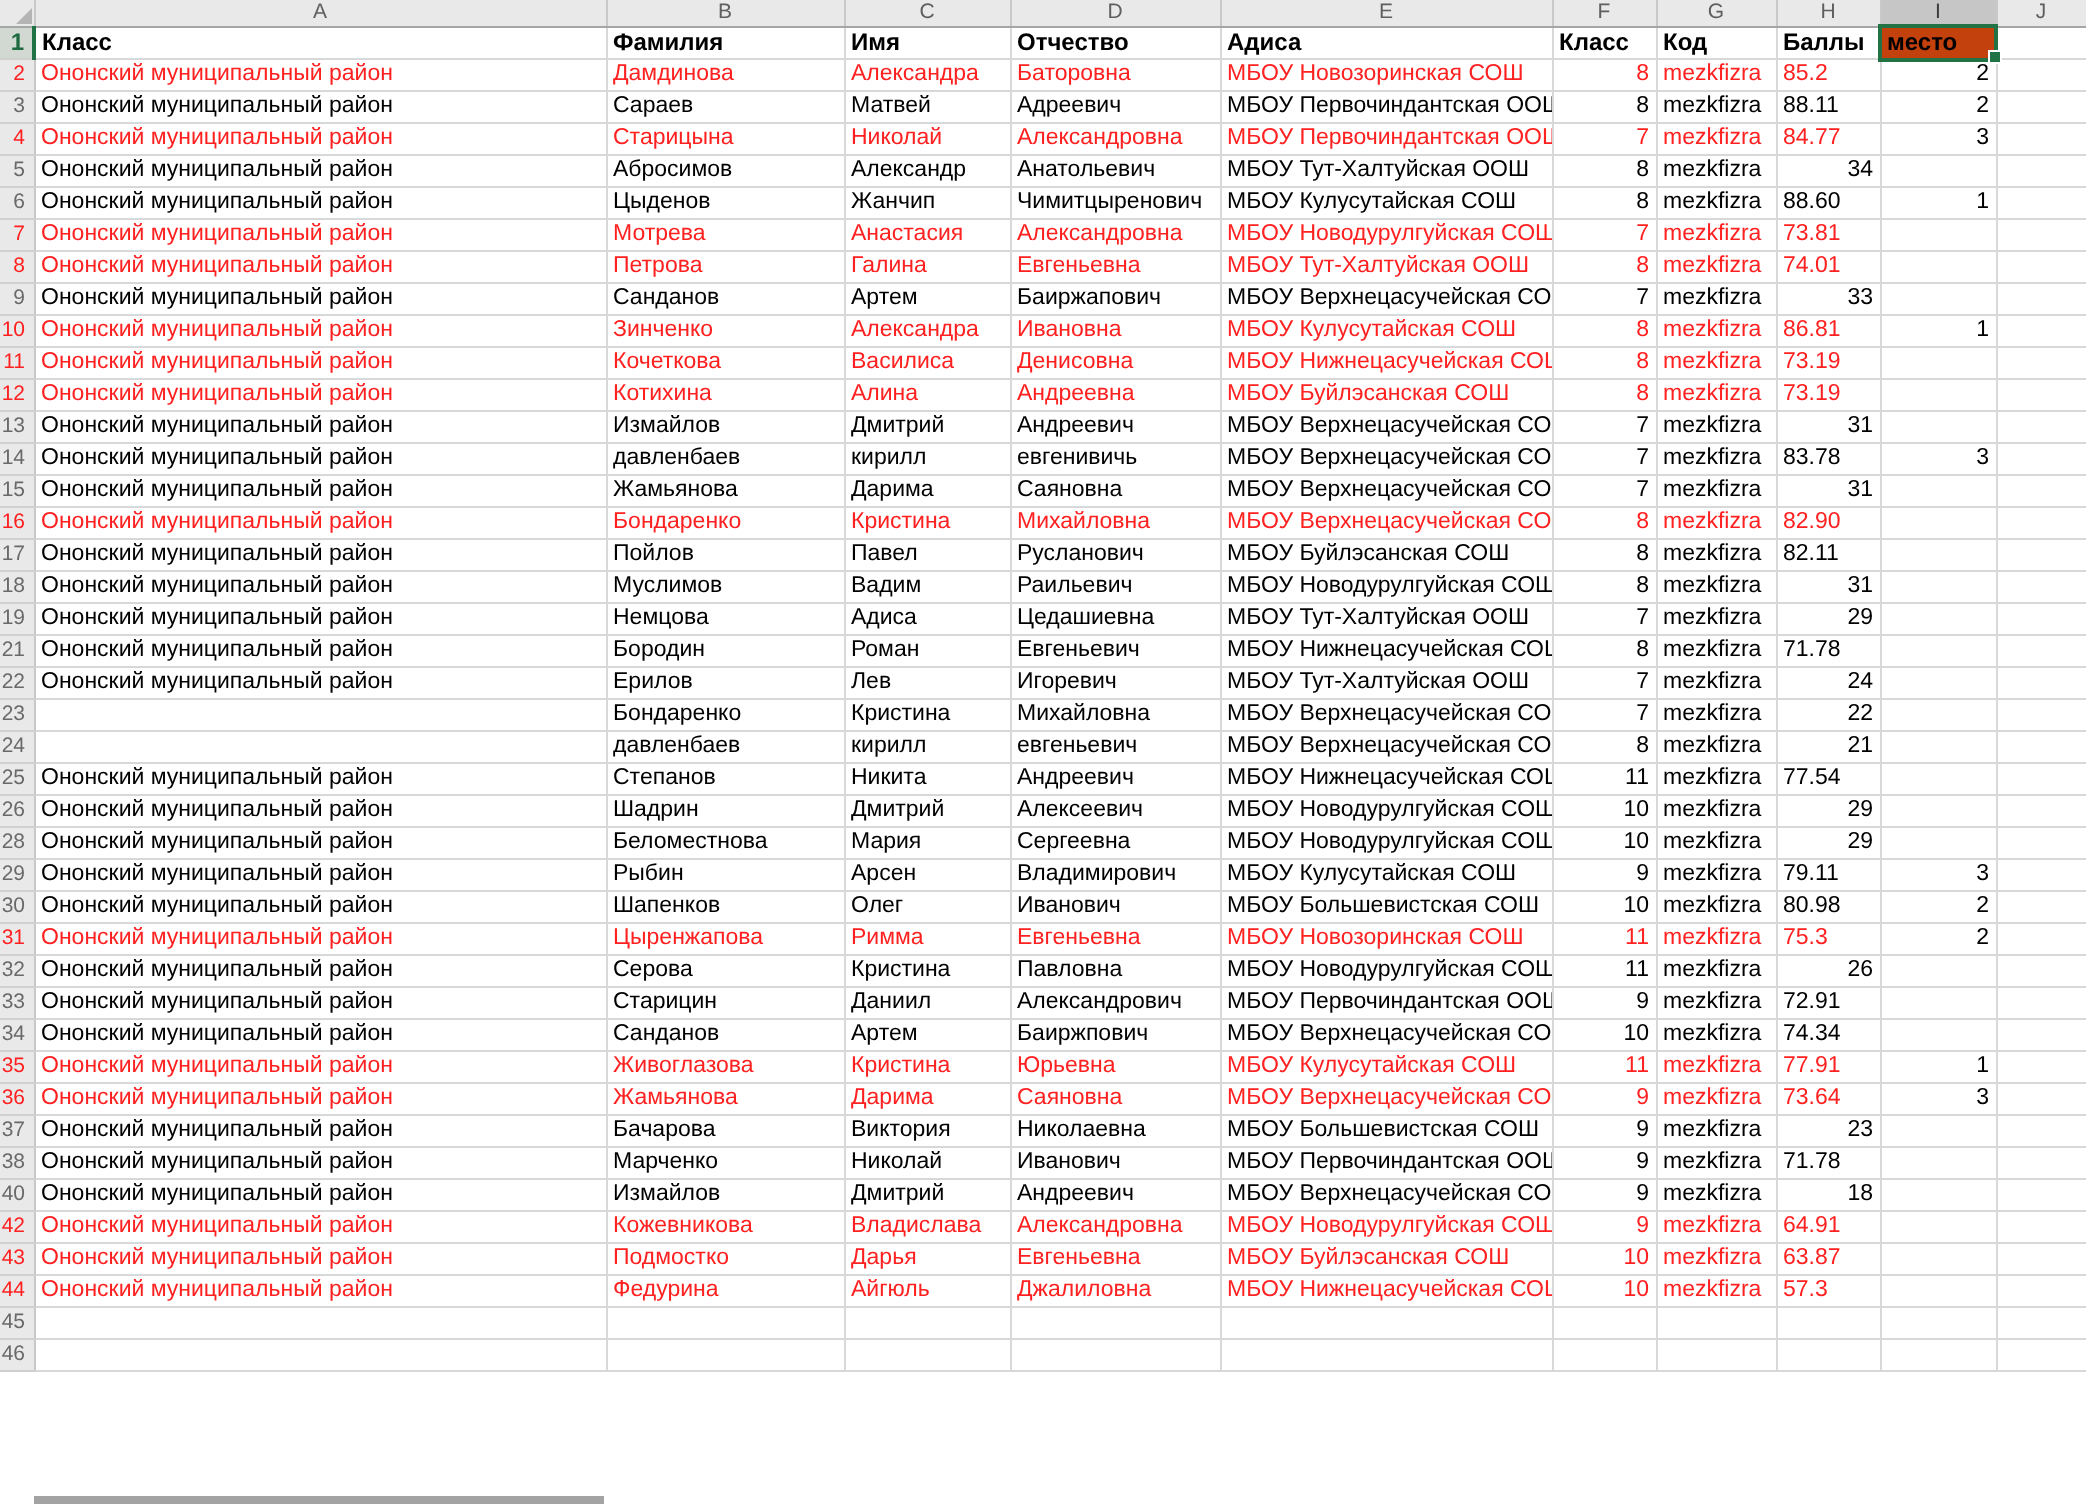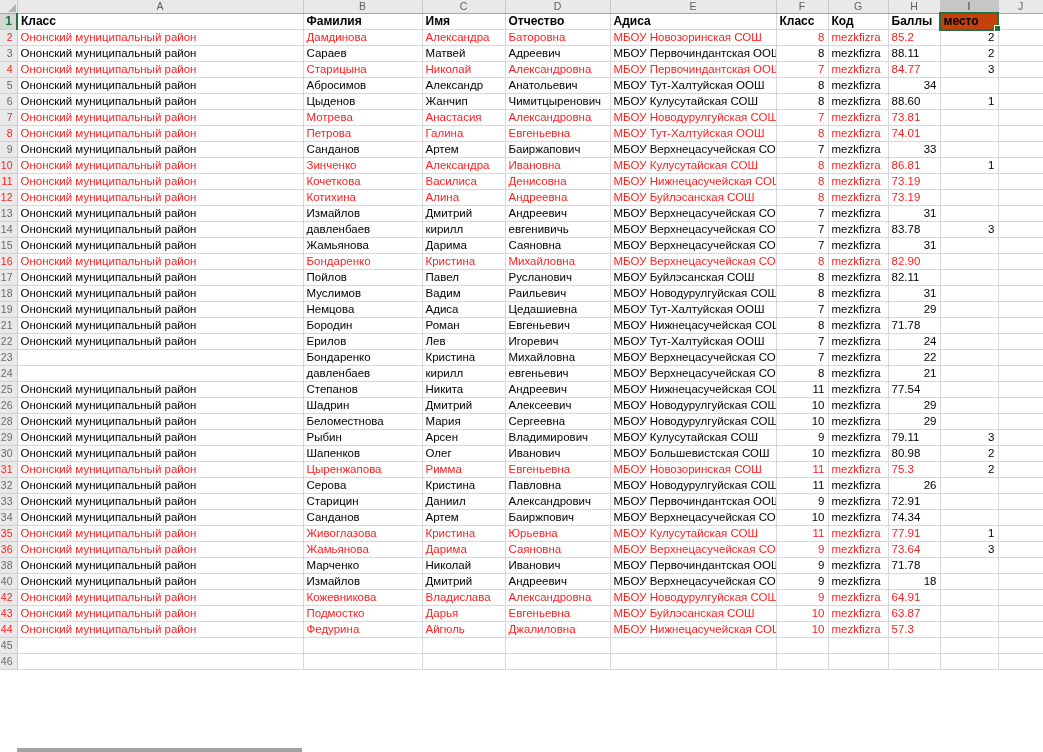--- a/index.html
+++ b/index.html
@@ -525,20 +525,33 @@
         <td class="col-name">Дарима</td>
         <td class="col-patronymic">Саяновна</td>
         <td class="col-school">МБОУ Верхнецасучейская СОШ</td>
         <td class="col-grade align-right">9</td>
         <td class="col-code">mezkfizra</td>
         <td class="col-score">73.64</td>
         <td class="col-place align-right">3</td>
         <td class="col-extra"></td>
       </tr>
       <tr>
+        <td class="rownum">37</td>
+        <td class="col-district">Ононский муниципальный район</td>
+        <td class="col-surname">Бачарова</td>
+        <td class="col-name">Виктория</td>
+        <td class="col-patronymic">Николаевна</td>
+        <td class="col-school">МБОУ Большевистская СОШ</td>
+        <td class="col-grade align-right">9</td>
+        <td class="col-code">mezkfizra</td>
+        <td class="col-score align-right">23</td>
+        <td class="col-place align-right"></td>
+        <td class="col-extra"></td>
+      </tr>
+      <tr>
         <td class="rownum">38</td>
         <td class="col-district">Ононский муниципальный район</td>
         <td class="col-surname">Марченко</td>
         <td class="col-name">Николай</td>
         <td class="col-patronymic">Иванович</td>
         <td class="col-school">МБОУ Первочиндантская ООШ</td>
         <td class="col-grade align-right">9</td>
         <td class="col-code">mezkfizra</td>
         <td class="col-score">71.78</td>
         <td class="col-place align-right"></td>

